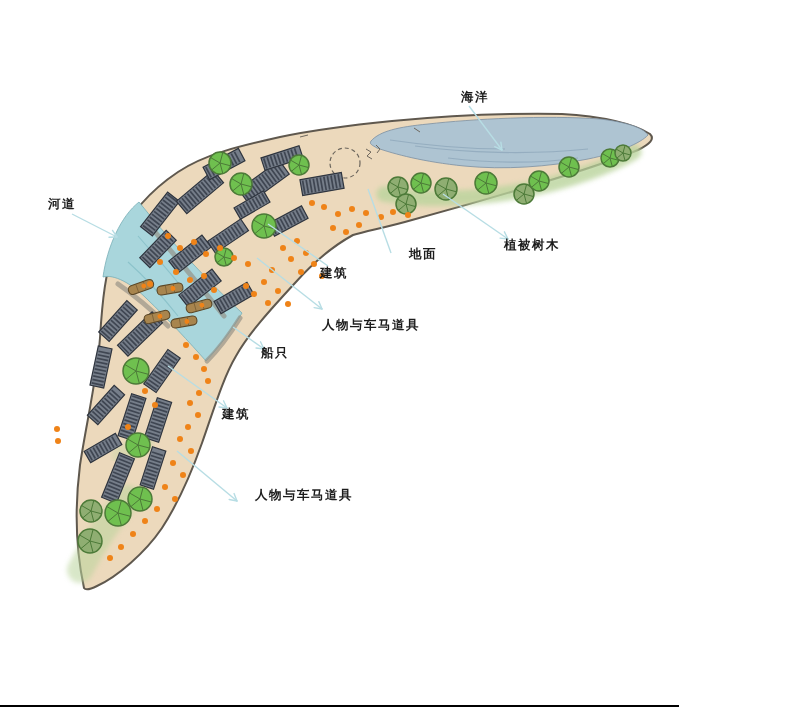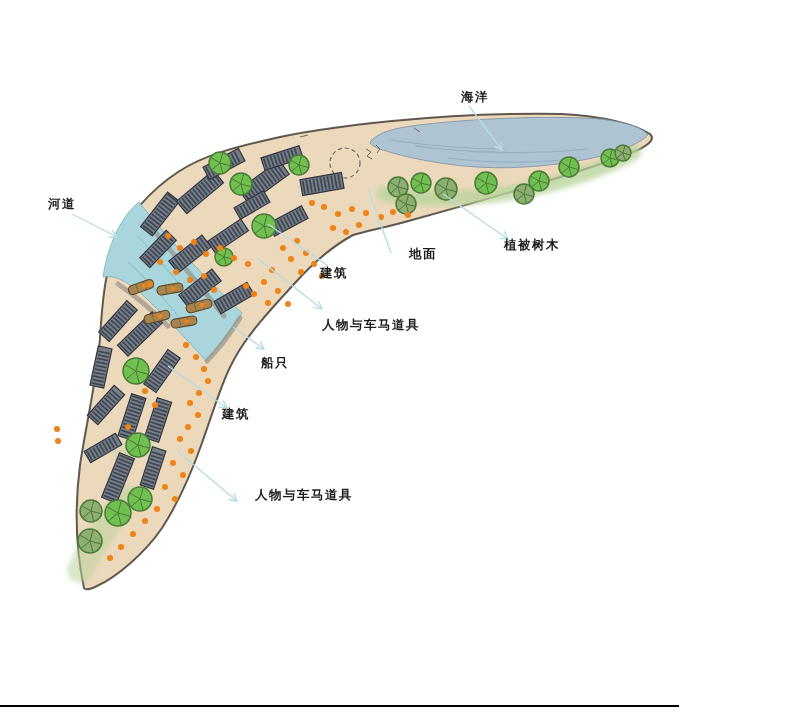--- a/index.html
+++ b/index.html
@@ -7,21 +7,21 @@
         font-family:"Liberation Sans","DejaVu Sans",sans-serif;}
   #scene-svg{position:absolute;left:0;top:0;}
   .callout{position:absolute;font-size:12.5px;font-weight:700;color:#1c1c1c;
            letter-spacing:1.5px;white-space:nowrap;line-height:14px;}
   .lbl-ocean{left:461px;top:90px;}
   .lbl-river{left:48px;top:197px;}
   .lbl-building-upper{left:320px;top:266px;}
   .lbl-ground{left:381px;top:247px;margin-left:28px;}
   .lbl-vegetation{left:476px;top:238px;margin-left:28px;}
   .lbl-figures-upper{left:322px;top:318px;}
-  .lbl-boats{left:261px;top:356px;}
+  .lbl-boats{left:261px;top:346px;}
   .lbl-building-lower{left:222px;top:407px;}
   .lbl-figures-lower{left:255px;top:488px;}
   #diagram-title{position:absolute;left:95px;top:629px;font-family:"Liberation Serif","DejaVu Serif",serif;
            font-size:25px;font-weight:400;color:#3a3a3a;letter-spacing:1px;}
   .border-right{position:absolute;left:804px;top:0;width:0;height:707px;border-left:2px solid #000;}
   .border-bottom{position:absolute;left:0;top:705px;width:806px;height:0;border-top:2px solid #000;}
 </style>
 </head>
 <body>
 

